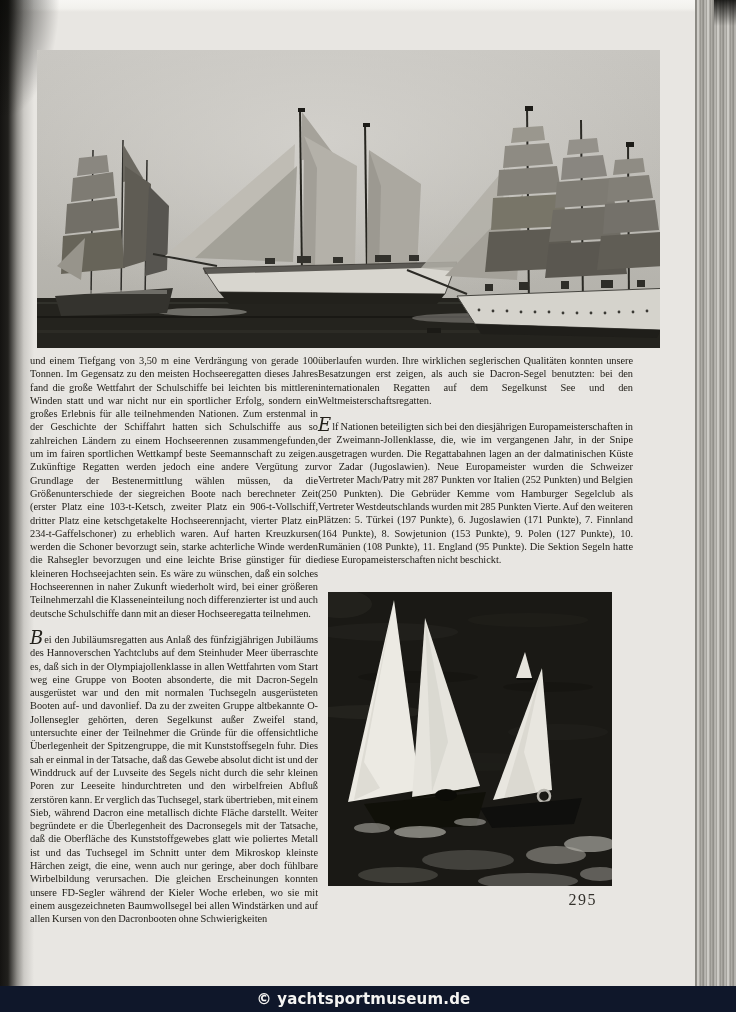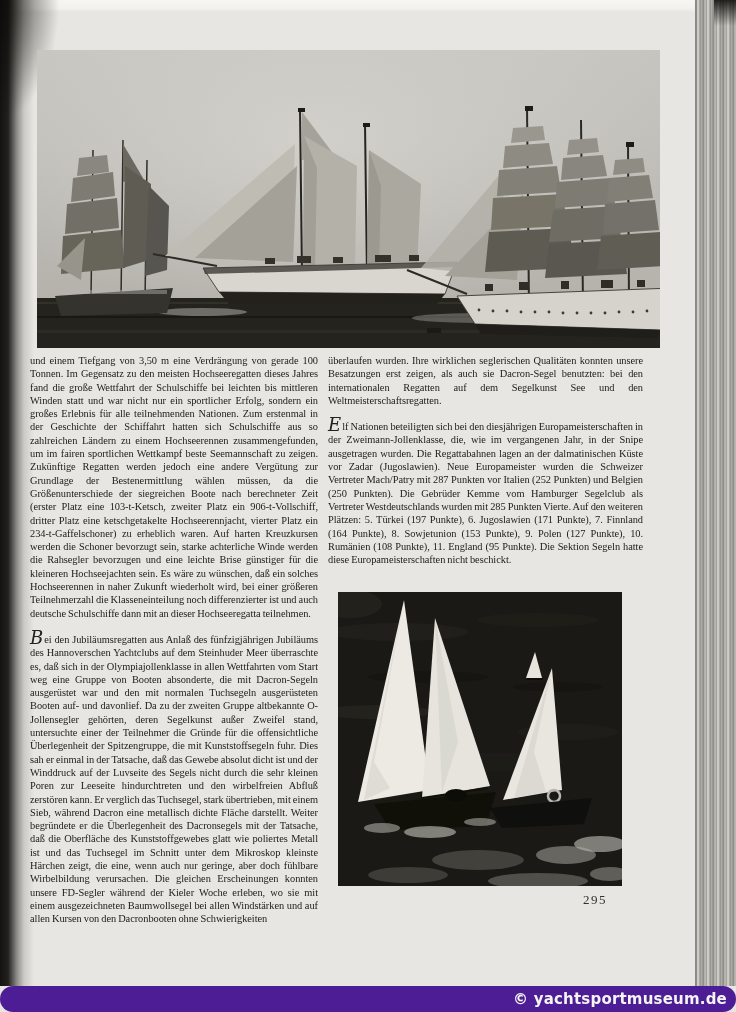--- a/index.html
+++ b/index.html
@@ -14,40 +14,40 @@
     background:linear-gradient(180deg,#f7f6f3 0%,#f2f1ed 70%,rgba(242,241,237,0) 100%);}
   .binding-shadow{position:absolute;left:0;top:0;width:34px;height:986px;
     background:linear-gradient(90deg,#141311 0px,#21201d 8px,rgba(70,68,63,.55) 17px,rgba(120,118,112,.25) 24px,rgba(160,158,152,0) 34px);}
   .binding-shadow::before{content:"";position:absolute;left:0;top:0;width:60px;height:120px;
     background:radial-gradient(ellipse at 0% 0%,rgba(10,10,8,.8),rgba(10,10,8,0) 70%);}
   .page-edge-stack{position:absolute;right:0;top:0;width:39px;height:986px;
     border-left:2px solid rgba(100,98,92,.5);
     background:repeating-linear-gradient(90deg,#cdcbc6 0px,#cdcbc6 2px,#8f8d87 3px,#b8b6b0 5px,#807e78 6px,#c3c1bc 8px,#9a9892 10px);}
   .page-edge-stack::before{content:"";position:absolute;right:0;top:0;width:22px;height:26px;
     background:linear-gradient(180deg,rgba(15,15,13,.9),rgba(15,15,13,0));}
-  .bottom-bar{position:absolute;left:0;bottom:0;width:100%;height:26px;background:#4c1d95;
-    display:flex;align-items:center;justify-content:flex-end;border-radius:13px;}
+  .bottom-bar{position:absolute;left:0;bottom:0;width:100%;height:26px;background:#0f172a;
+    display:flex;align-items:center;justify-content:center;}
   .watermark{color:#f4f4f2;font-family:"DejaVu Sans","Liberation Sans",sans-serif;
     font-weight:bold;font-size:15px;padding-right:9px;letter-spacing:.2px;}
   
   .photo-top{position:absolute;left:37px;top:50px;width:623px;height:298px;background:#b9b7b1;}
   .photo-top svg,.photo-bottom svg{display:block;width:100%;height:100%;}
   
-  .columns{position:absolute;left:30px;top:354px;width:613px;display:flex;gap:10px;
+  .columns{position:absolute;left:30px;top:354px;width:613px;display:flex;
     color:#23211b;font-size:10.4px;line-height:13.3px;text-align:justify;
     word-spacing:-0.5px;letter-spacing:-0.05px;hyphens:auto;-webkit-hyphens:auto;}
   .col-left{width:288px;}
   .col-right{width:315px;}
   .columns p{margin:0;}
   .para-gap{margin-top:12px !important;}
   .drop-initial{font-family:"DejaVu Serif",serif;font-style:italic;font-size:18px;
     line-height:10px;letter-spacing:0;margin-right:1px;position:relative;top:1px;}
   .photo-bottom{width:284px;height:294px;margin:26px 0 0 10px;background:#1a1915;}
   .pagenum-row{width:294px;text-align:right;padding-right:15px;box-sizing:border-box;margin-top:7px;}
-  .page-number{font-size:13px;letter-spacing:1.5px;color:#33312c;}
+  .page-number{font-size:16px;letter-spacing:1.5px;color:#33312c;}
 </style>
 </head>
 <body>
 
 <div class="scan">
 
   <div class="top-strip"></div>
   <div class="binding-shadow"></div>
   <div class="page-edge-stack"></div>
 

